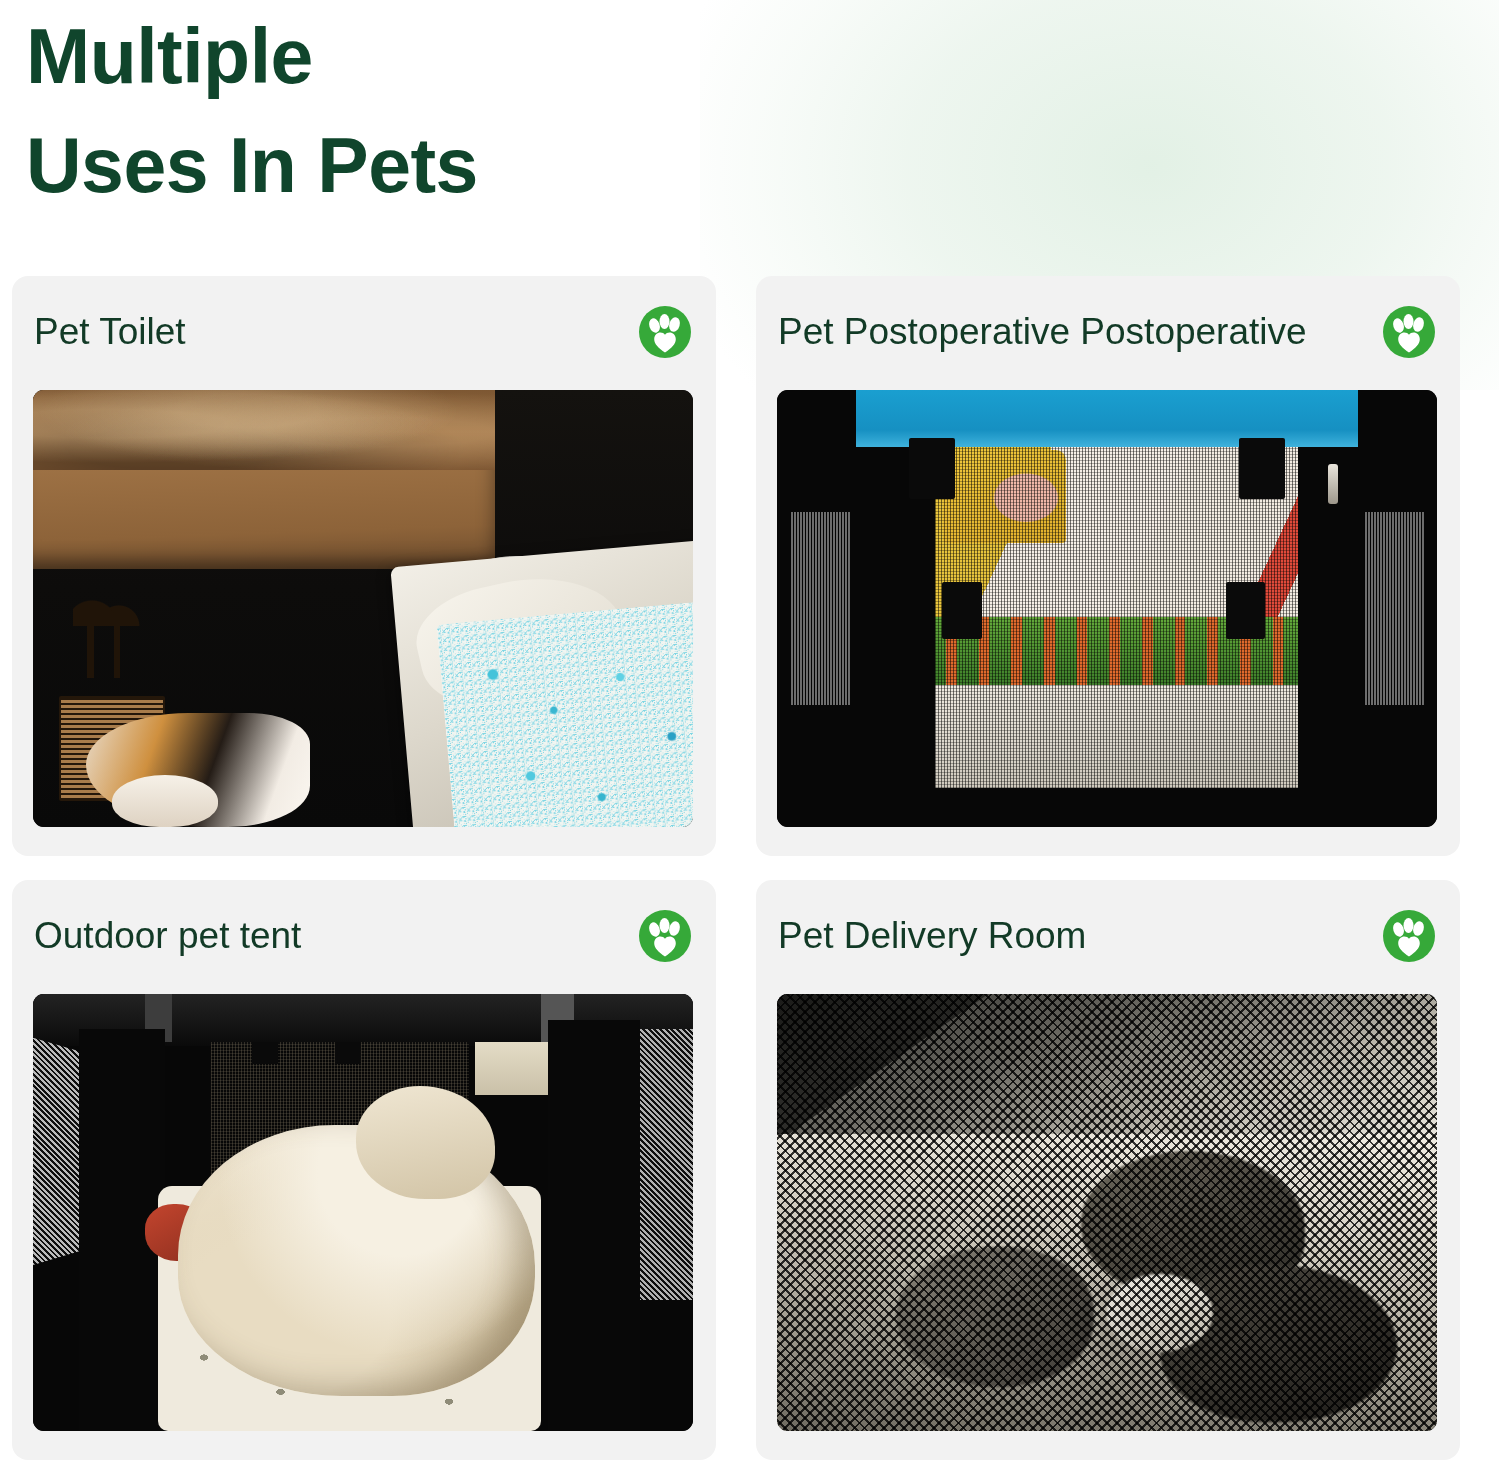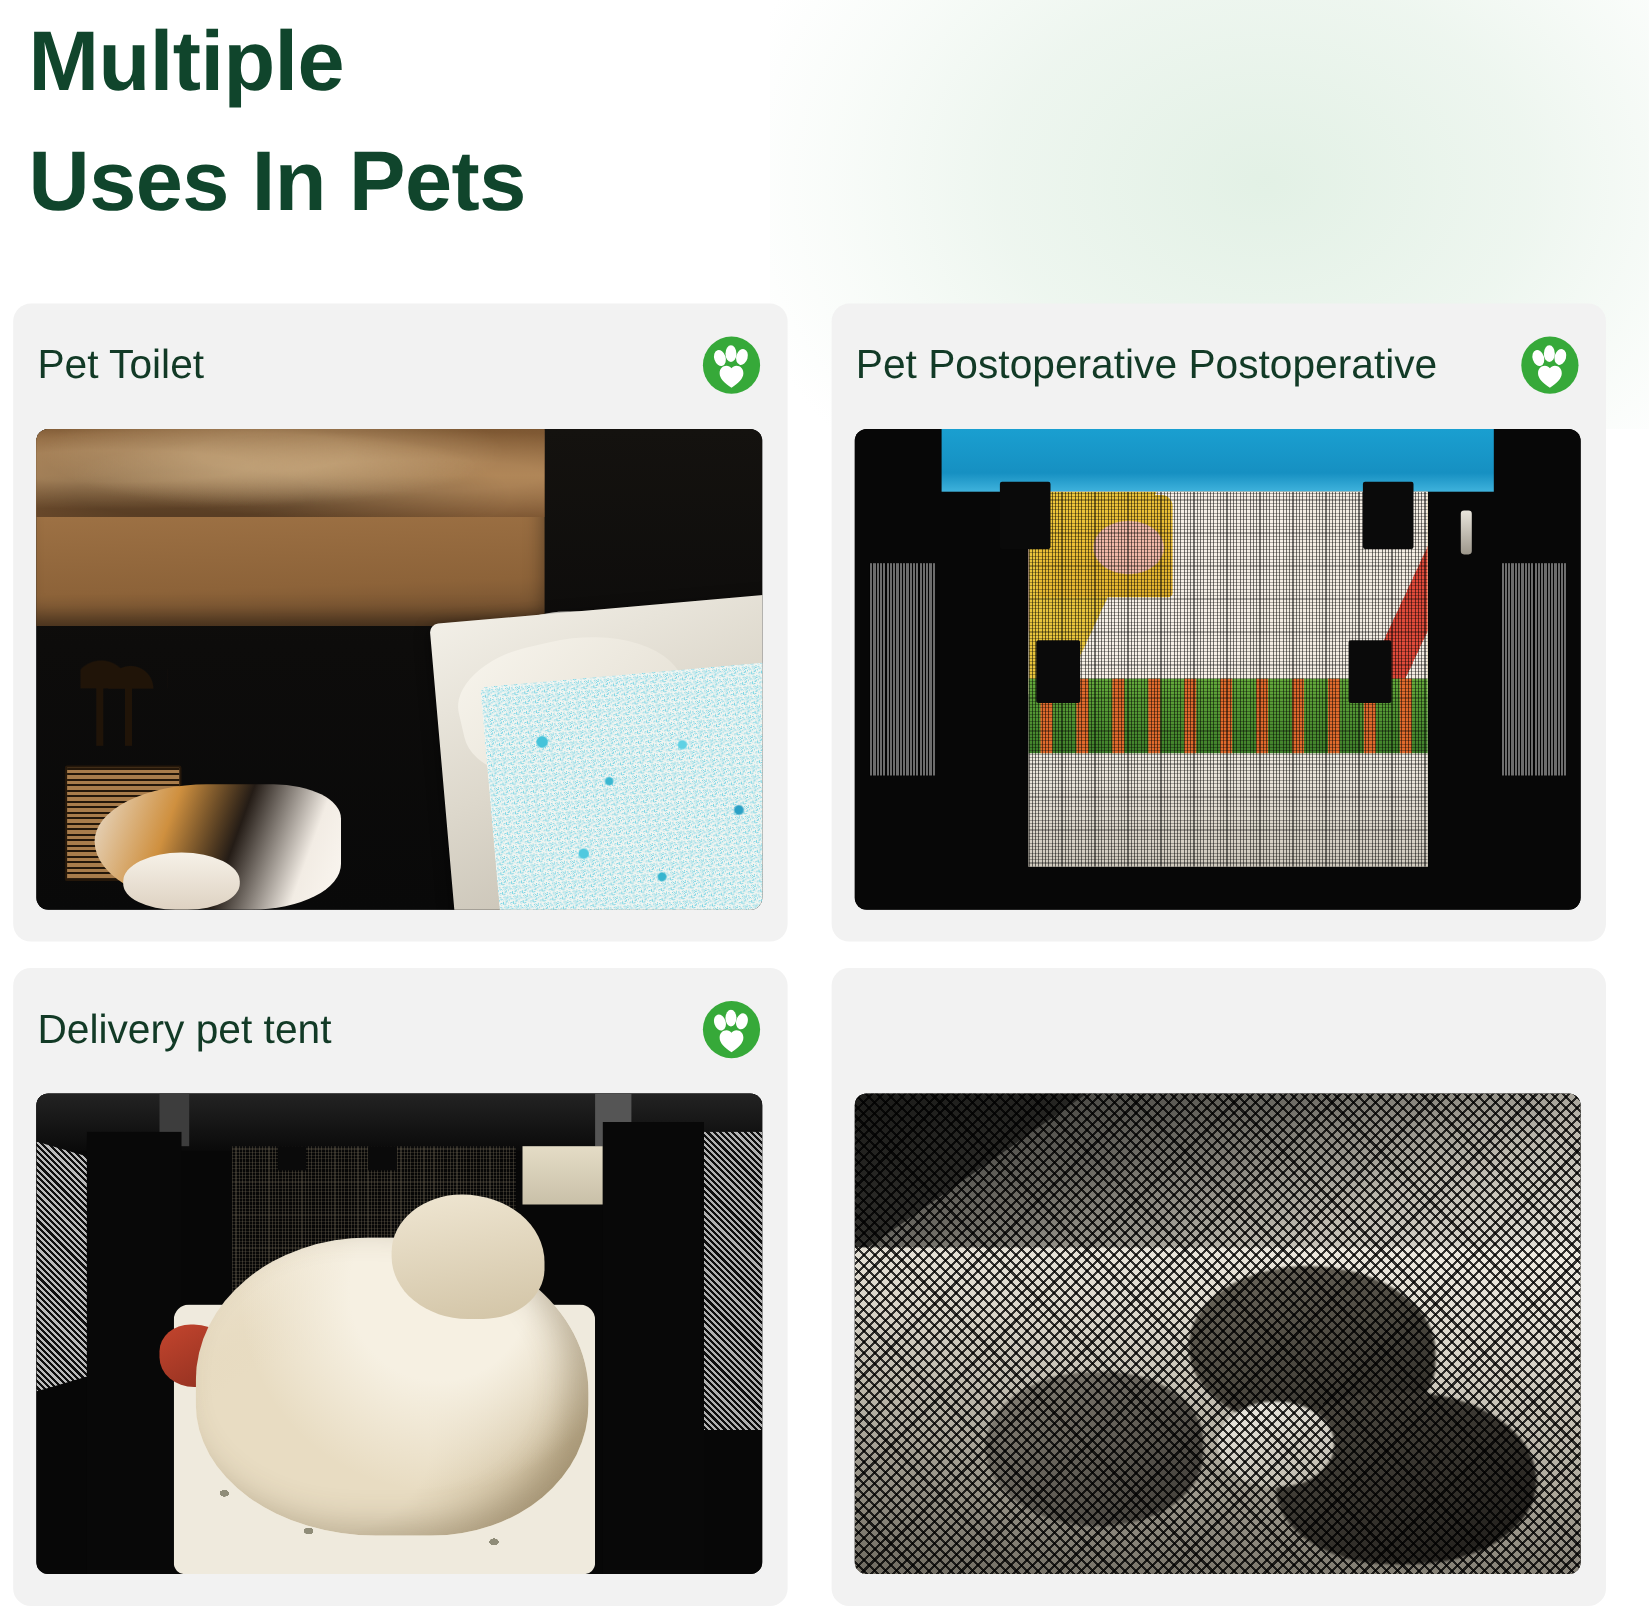--- a/index.html
+++ b/index.html
@@ -416,21 +416,21 @@
           <div class="p2-tab" style="left:70%;top:11%;width:7%;height:14%"></div>
           <div class="p2-tab" style="left:25%;top:44%;width:6%;height:13%"></div>
           <div class="p2-tab" style="left:68%;top:44%;width:6%;height:13%"></div>
           <div class="p2-zip"></div>
         </div>
       </div>
     </div>
 
     <div class="card">
       <div class="card-header">
-        <div class="card-title">Delivery pet tent</div>
+        <div class="card-title">Outdoor pet tent</div>
         <svg class="paw-icon" viewBox="0 0 54 54">
           <circle cx="27" cy="27" r="26" fill="#36a939"></circle>
           <ellipse cx="16.5" cy="20.5" rx="5.2" ry="7.4" fill="#ffffff" transform="rotate(-18 16.5 20.5)"></ellipse>
           <ellipse cx="26.5" cy="16.5" rx="5.0" ry="7.6" fill="#ffffff"></ellipse>
           <ellipse cx="36.5" cy="19.5" rx="5.2" ry="7.4" fill="#ffffff" transform="rotate(16 36.5 19.5)"></ellipse>
           <path d="M27 47.5c-6.4-4.2-10.8-8.4-10.8-13.2 0-4.2 3.0-6.7 6.2-6.7 2.0 0 3.5 0.9 4.6 2.2 1.1-1.3 2.6-2.2 4.6-2.2 3.2 0 6.2 2.5 6.2 6.7 0 4.8-4.4 9.0-10.8 13.2z" fill="#ffffff"></path>
         </svg>
       </div>
       <div class="photo">
         <div class="photo-inner">
@@ -447,20 +447,30 @@
           <div class="p3-postR"></div>
           <div class="p3-bed"></div>
           <div class="p3-redtoy"></div>
           <div class="p3-dog"></div>
           <div class="p3-head"></div>
         </div>
       </div>
     </div>
 
     <div class="card">
+      <div class="card-header">
+        <div class="card-title">Pet Delivery Room</div>
+        <svg class="paw-icon" viewBox="0 0 54 54">
+          <circle cx="27" cy="27" r="26" fill="#36a939"></circle>
+          <ellipse cx="16.5" cy="20.5" rx="5.2" ry="7.4" fill="#ffffff" transform="rotate(-18 16.5 20.5)"></ellipse>
+          <ellipse cx="26.5" cy="16.5" rx="5.0" ry="7.6" fill="#ffffff"></ellipse>
+          <ellipse cx="36.5" cy="19.5" rx="5.2" ry="7.4" fill="#ffffff" transform="rotate(16 36.5 19.5)"></ellipse>
+          <path d="M27 47.5c-6.4-4.2-10.8-8.4-10.8-13.2 0-4.2 3.0-6.7 6.2-6.7 2.0 0 3.5 0.9 4.6 2.2 1.1-1.3 2.6-2.2 4.6-2.2 3.2 0 6.2 2.5 6.2 6.7 0 4.8-4.4 9.0-10.8 13.2z" fill="#ffffff"></path>
+        </svg>
+      </div>
       <div class="photo">
         <div class="photo-inner">
           <div class="p4-bg"></div>
           <div class="p4-darkTL"></div>
           <div class="p4-blanket"></div>
           <div class="p4-cat1"></div>
           <div class="p4-cat2"></div>
           <div class="p4-cat3"></div>
           <div class="p4-kitten"></div>
           <div class="p4-mesh"></div>

